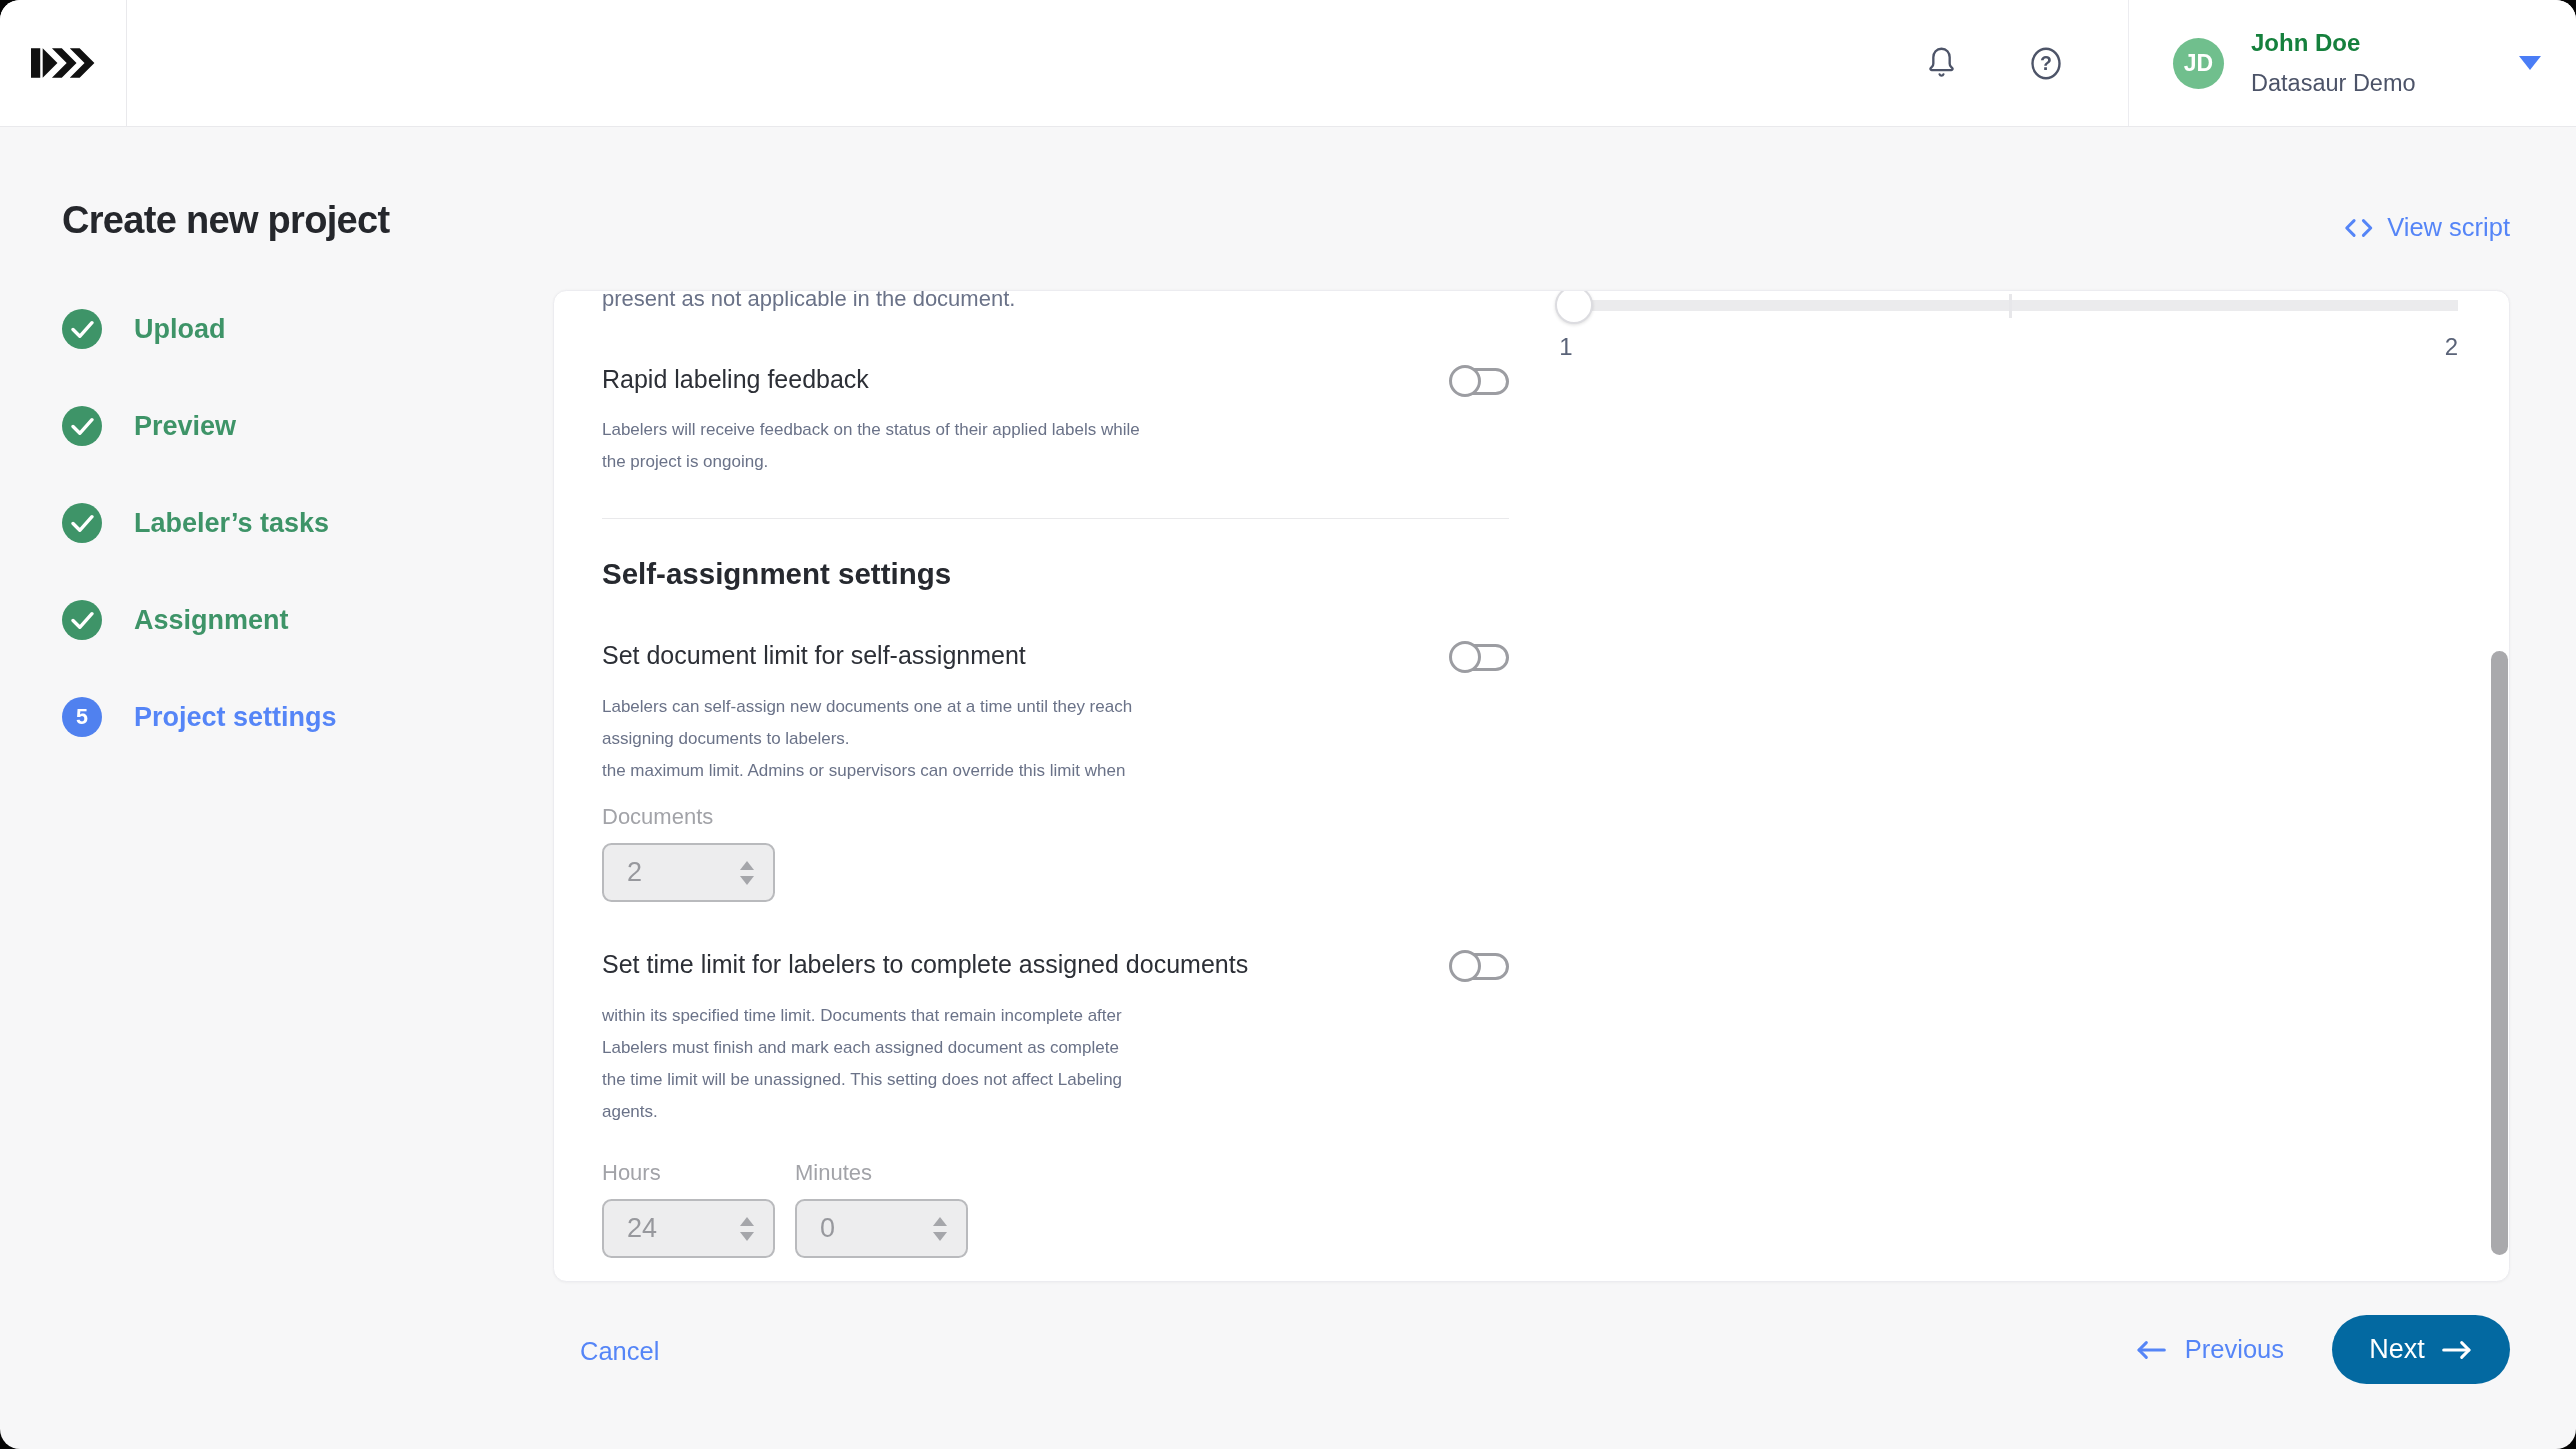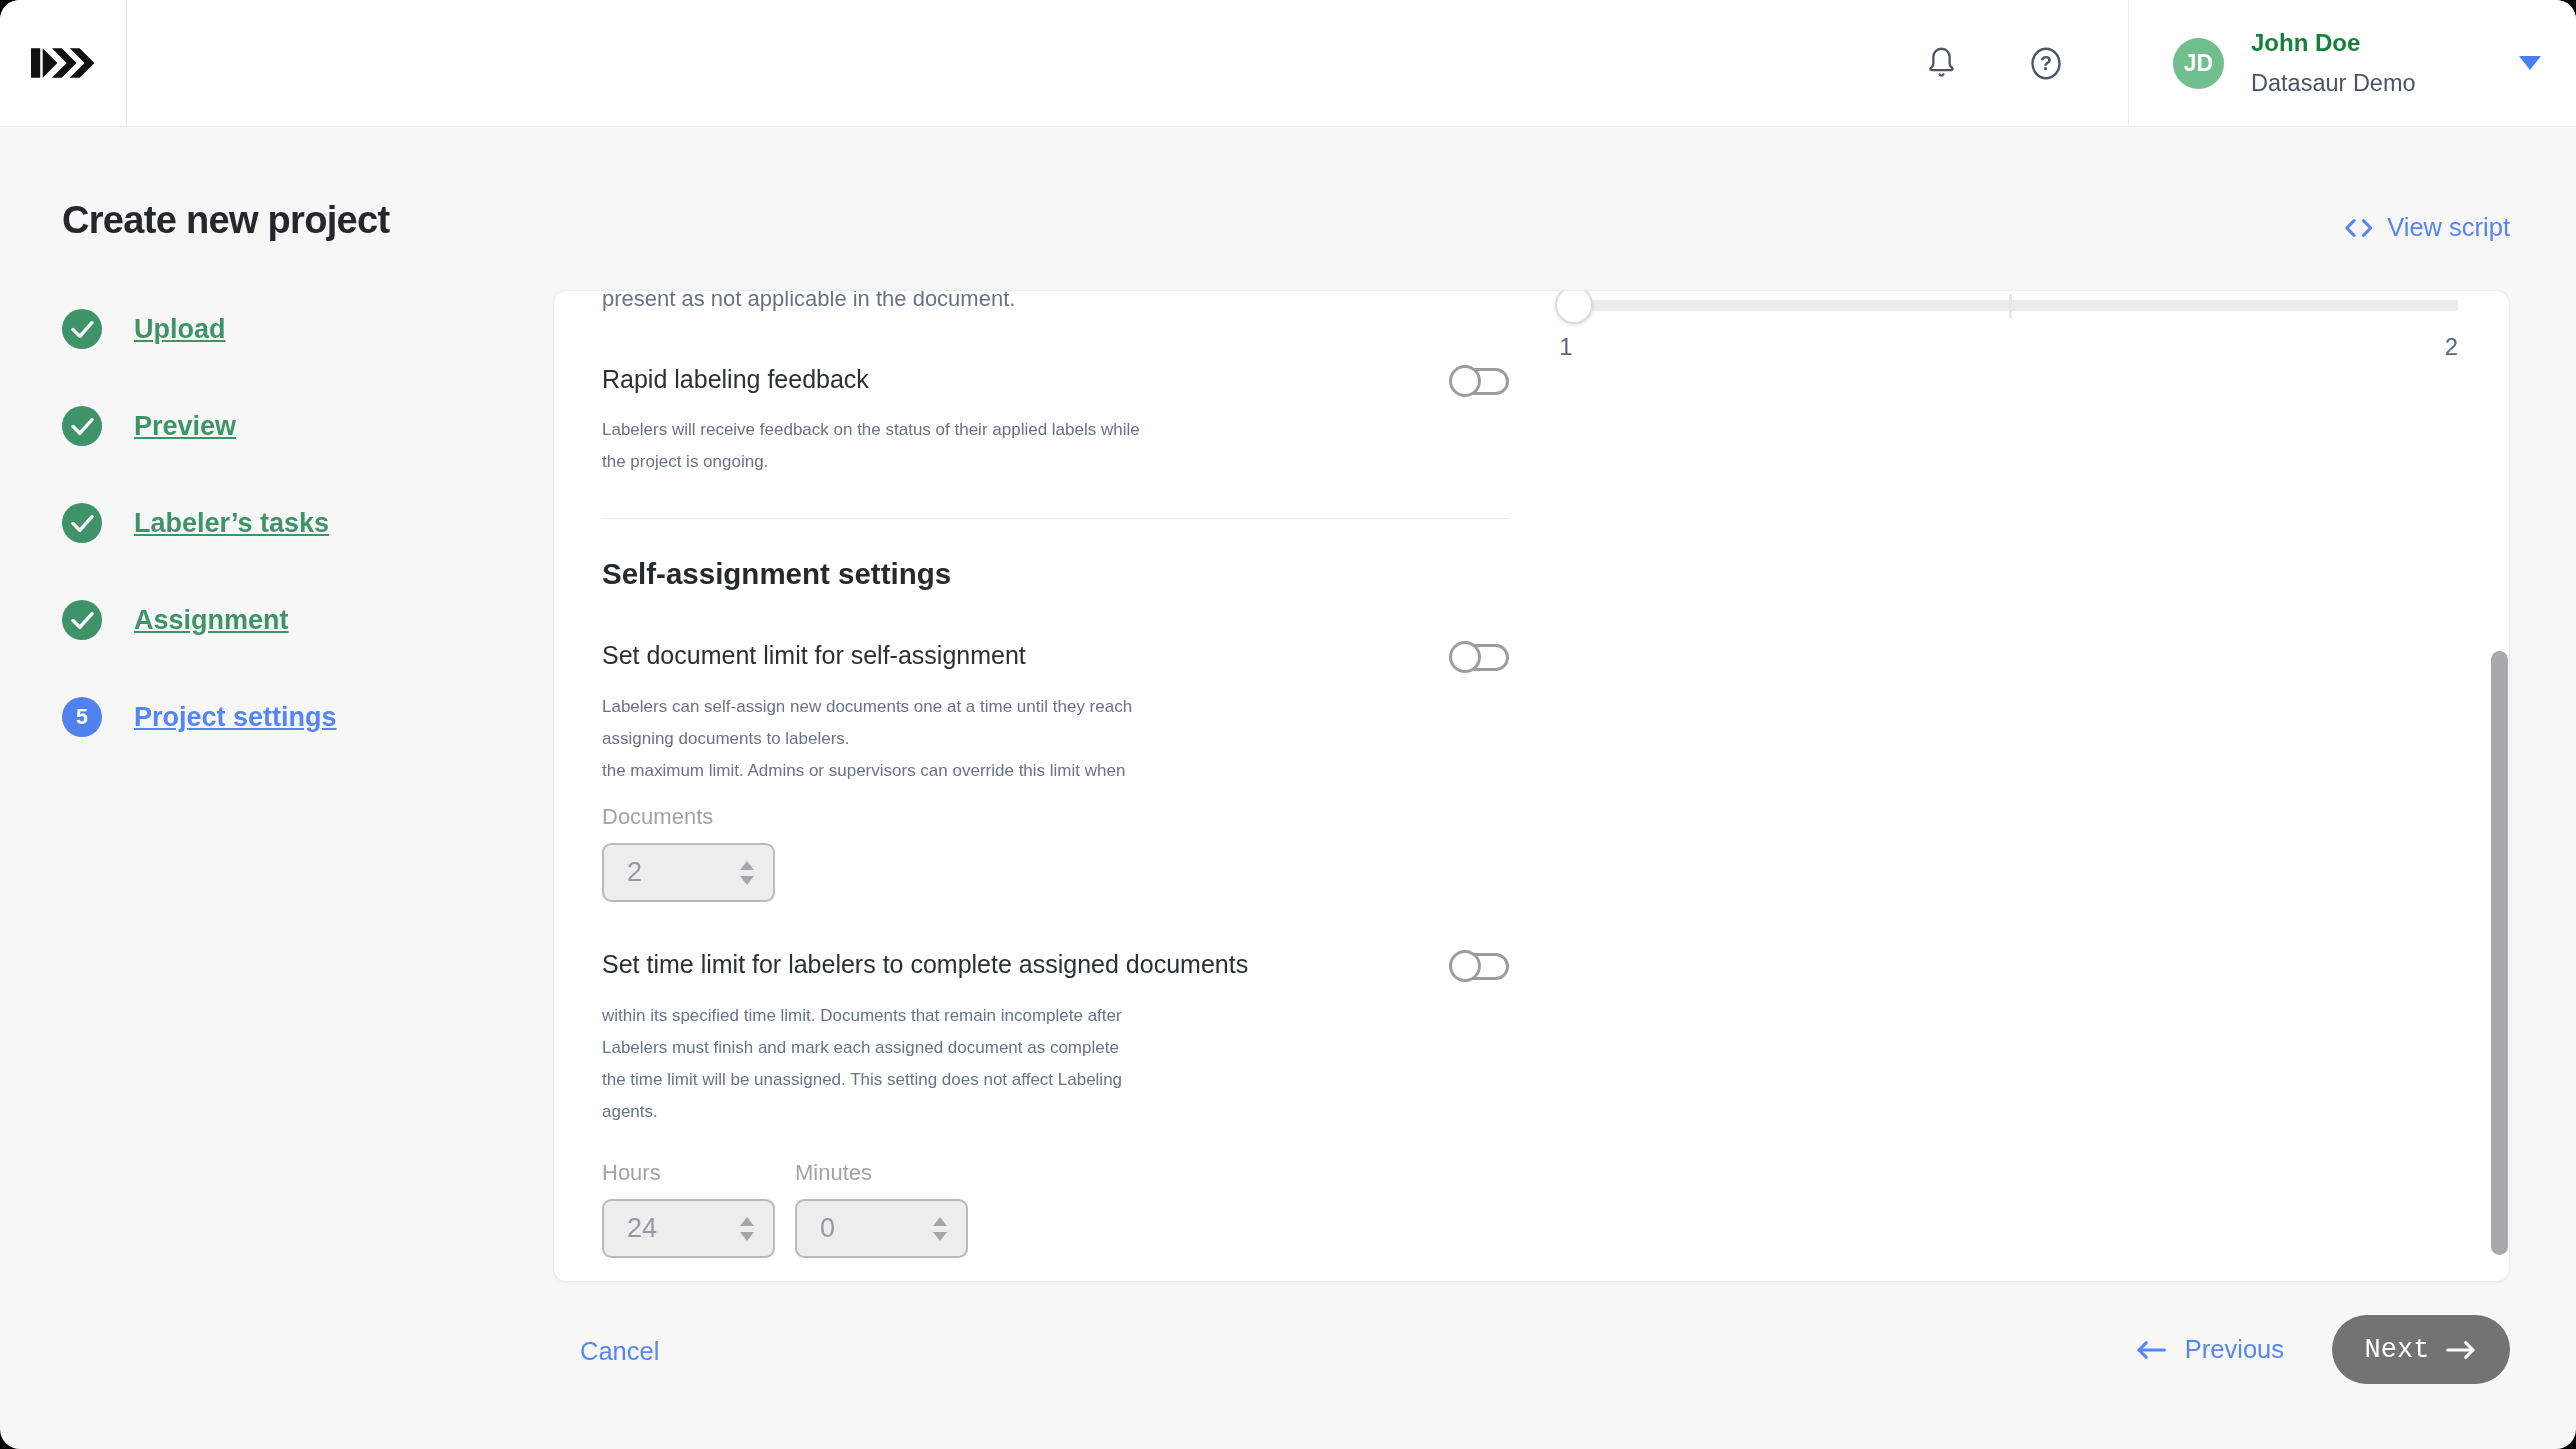--- a/index.html
+++ b/index.html
@@ -23,21 +23,21 @@
   
   .page-title { position:absolute; left:62px; top:199px; font-size:38px; font-weight:700; color:#25272c; letter-spacing:-0.7px; }
   .view-script { position:absolute; right:66px; top:213px; display:flex; align-items:center; gap:13.4px; color:#5585f7; font-size:25.5px; cursor:pointer; }
 
   
   .steps { position:absolute; left:62px; top:309px; }
   .step { display:flex; align-items:center; gap:32px; height:40px; margin-bottom:57px; cursor:pointer; }
   .step-circle { width:40px; height:40px; border-radius:50%; display:flex; align-items:center; justify-content:center; flex:0 0 40px; }
   .step-done .step-circle { background:#3e9468; }
   .step-active .step-circle { background:#5081ef; color:#fff; font-size:21.5px; font-weight:700; }
-  .step-label { font-size:27px; font-weight:700;text-decoration:underline; }
+  .step-label { font-size:27px; font-weight:700; }
   .step-done .step-label { color:#3e9468; }
   .step-active .step-label { color:#5585f7; }
 
   
   .card { position:absolute; left:553px; top:290px; width:1957px; height:992px; background:#ffffff; border:1.3px solid #ececf0; border-radius:13.4px; overflow:hidden; box-shadow:0 0.7px 2.7px rgba(0,0,0,0.04); }
   .content { position:absolute; left:48px; top:-6.7px; width:907px; }
   .desc { font-size:17px; line-height:32px; color:#6a7288; width:839px; }
   .desc div { white-space:nowrap; }
   .clipped { font-size:22px; line-height:29.5px; color:#6a7288; white-space:nowrap; }
   .setting-row { display:flex; align-items:flex-start; justify-content:space-between; }
@@ -72,21 +72,21 @@
   .slider-knob { position:absolute; left:-6.7px; top:-5.4px; width:38px; height:38px; border-radius:50%; background:#fff; border:2px solid #dcdce0; box-shadow:0 1.3px 3.4px rgba(0,0,0,0.12); }
   .slider-min { position:absolute; left:-2.7px; top:42px; font-size:24px; color:#5a6378; }
   .slider-max { position:absolute; left:869px; top:42px; width:27px; text-align:right; font-size:24px; color:#5a6378; }
 
   .scroll-thumb { position:absolute; left:1937px; top:360px; width:17.4px; height:604px; border-radius:8.7px; background:#a9a9ac; }
 
   
   .footer-cancel { position:absolute; left:580px; top:1337px; font-size:25.5px; color:#5585f7; cursor:pointer; }
   .footer-right { position:absolute; right:66px; top:1315px; display:flex; align-items:center; }
   .prev-link { display:flex; align-items:center; gap:17.4px; color:#5585f7; font-size:25.5px; cursor:pointer;text-align:right; }
-  .next-btn { margin-left:48px; width:178px; height:69px; border-radius:35px; background:#737373; border:none; color:#ffffff; font-size:27px; font-family:Liberation Mono, monospace; display:flex; align-items:center; justify-content:center; gap:16px; cursor:pointer; }
+  .next-btn { margin-left:48px; width:178px; height:69px; border-radius:35px; background:#0369a1; border:none; color:#ffffff; font-size:27px; font-family:Liberation Sans, sans-serif; display:flex; align-items:center; justify-content:center; gap:16px; cursor:pointer; }
 </style>
 </head>
 <body>
 
 <div class="app">
 
   <div class="header">
     <div class="logo-box">
       <svg width="64" height="32" viewBox="0 0 104 48">
         <rect x="0" y="0" width="15" height="48" fill="#111111"></rect>

